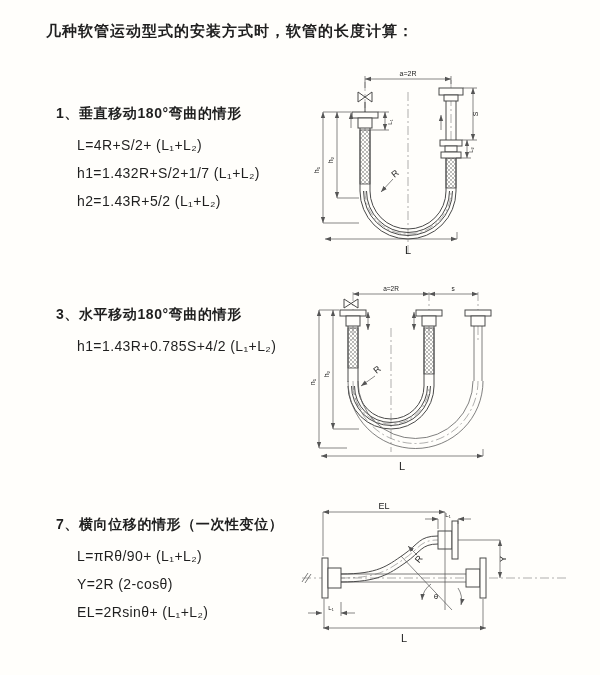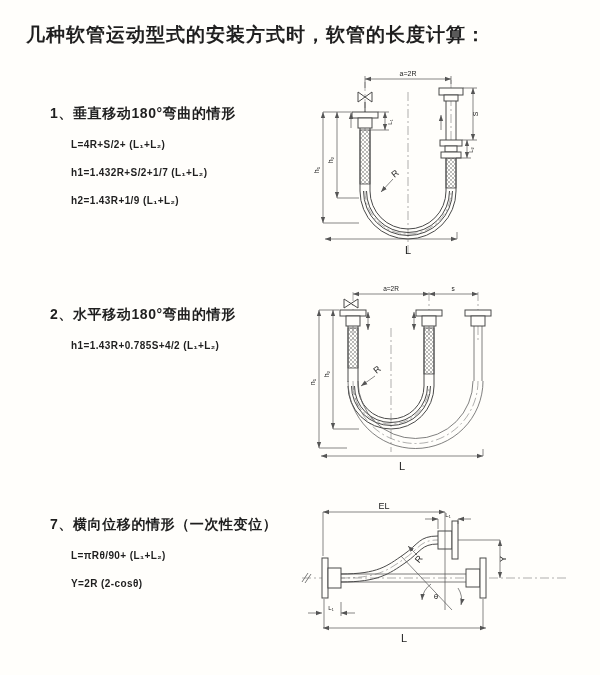--- a/index.html
+++ b/index.html
@@ -5,32 +5,32 @@
   html,body{margin:0;padding:0;}
   body{
     width:600px;height:675px;
     background:#fffefb;
     font-family:"Liberation Sans","DejaVu Sans",sans-serif;
     color:#1f1f1f;
     position:relative;
     overflow:hidden;
   }
   .page-title{
-    position:absolute;left:26px;top:22px;
-    font-size:19px;font-weight:600;letter-spacing:1px;
+    position:absolute;left:46px;top:22px;
+    font-size:15px;font-weight:600;letter-spacing:1px;
     white-space:nowrap;
   }
-  .section{position:absolute;left:50px;}
+  .section{position:absolute;left:56px;}
   .sec-heading{
     font-size:14px;font-weight:600;letter-spacing:0.6px;white-space:nowrap;
   }
   .formulas{margin-top:8px;margin-left:21px;}
   .formula{
-    font-size:10px;line-height:28px;letter-spacing:0.4px;white-space:nowrap;
-    font-weight:700;
+    font-size:14px;line-height:28px;letter-spacing:0.4px;white-space:nowrap;
+    font-weight:400;
   }
   #sec1{top:105px;}
   #sec2{top:306px;}
   #sec3{top:516px;}
   .diag{position:absolute;}
   #diag1{left:313px;top:66px;}
   #diag2{left:311px;top:284px;}
   #diag3{left:300px;top:498px;}
   svg{display:block;}
   svg text{fill:#222;font-family:"Liberation Sans","DejaVu Sans",sans-serif;}
@@ -44,36 +44,37 @@
 </head>
 <body>
 
 <div class="page-title">几种软管运动型式的安装方式时，软管的长度计算：</div>
 
 <div class="section" id="sec1">
   <div class="sec-heading">1、垂直移动180°弯曲的情形</div>
   <div class="formulas">
     <div class="formula">L=4R+S/2+ (L₁+L₂)</div>
     <div class="formula">h1=1.432R+S/2+1/7 (L₁+L₂)</div>
-    <div class="formula">h2=1.43R+1/9 (L₁+L₂)</div>
+    <div class="formula">h2=1.43R+5/2 (L₁+L₂)</div>
   </div>
 </div>
 
 <div class="section" id="sec2">
-  <div class="sec-heading">2、水平移动180°弯曲的情形</div>
+  <div class="sec-heading">3、水平移动180°弯曲的情形</div>
   <div class="formulas">
     <div class="formula">h1=1.43R+0.785S+4/2 (L₁+L₂)</div>
   </div>
 </div>
 
 <div class="section" id="sec3">
   <div class="sec-heading">7、横向位移的情形（一次性变位）</div>
   <div class="formulas">
     <div class="formula">L=πRθ/90+ (L₁+L₂)</div>
     <div class="formula">Y=2R (2-cosθ)</div>
+    <div class="formula">EL=2Rsinθ+ (L₁+L₂)</div>
   </div>
 </div>
 
 <div class="diag" id="diag1">
 <svg width="192" height="200" viewBox="0 0 192 200">
   <defs>
     <marker id="a1" viewBox="0 0 10 10" refX="9" refY="5" markerWidth="10" markerHeight="10" orient="auto-start-reverse">
       <path d="M0,1.8 L9,5 L0,8.2 Z" fill="#555"></path>
     </marker>
     <pattern id="p1" width="4" height="4" patternUnits="userSpaceOnUse">

